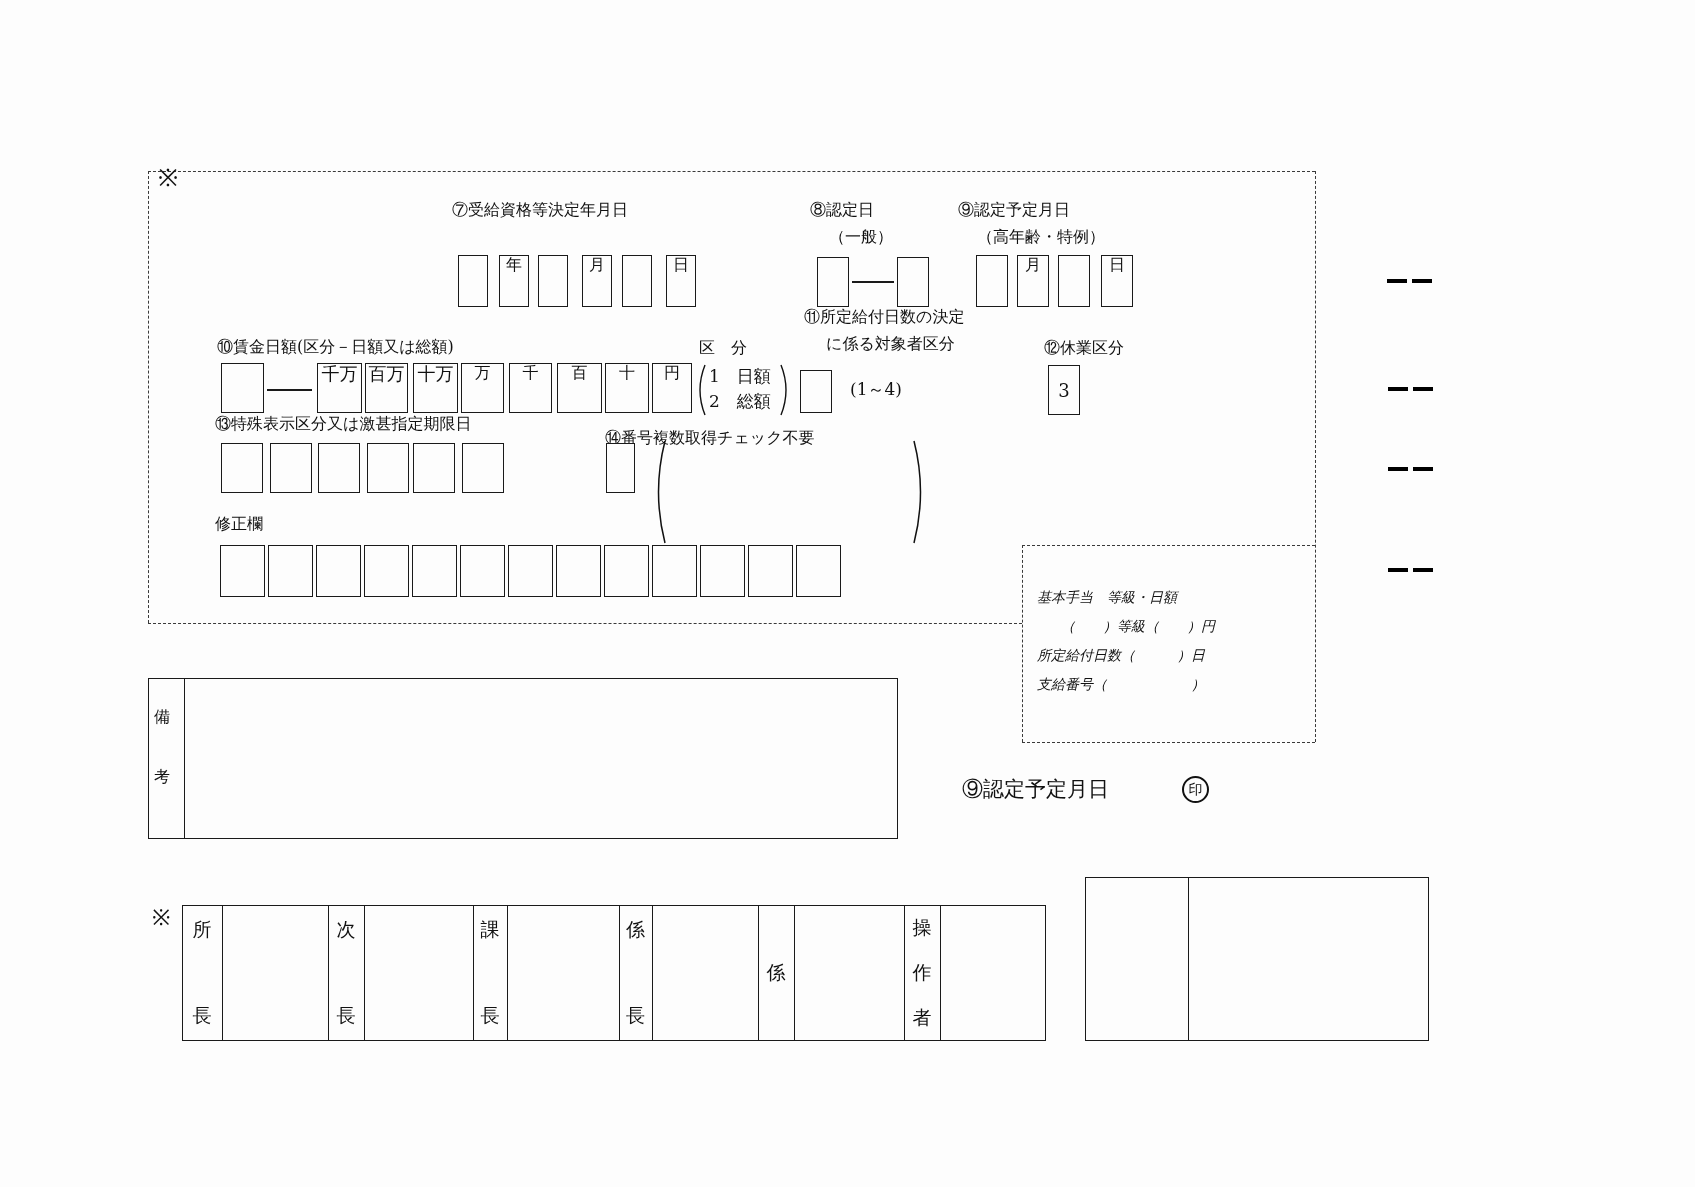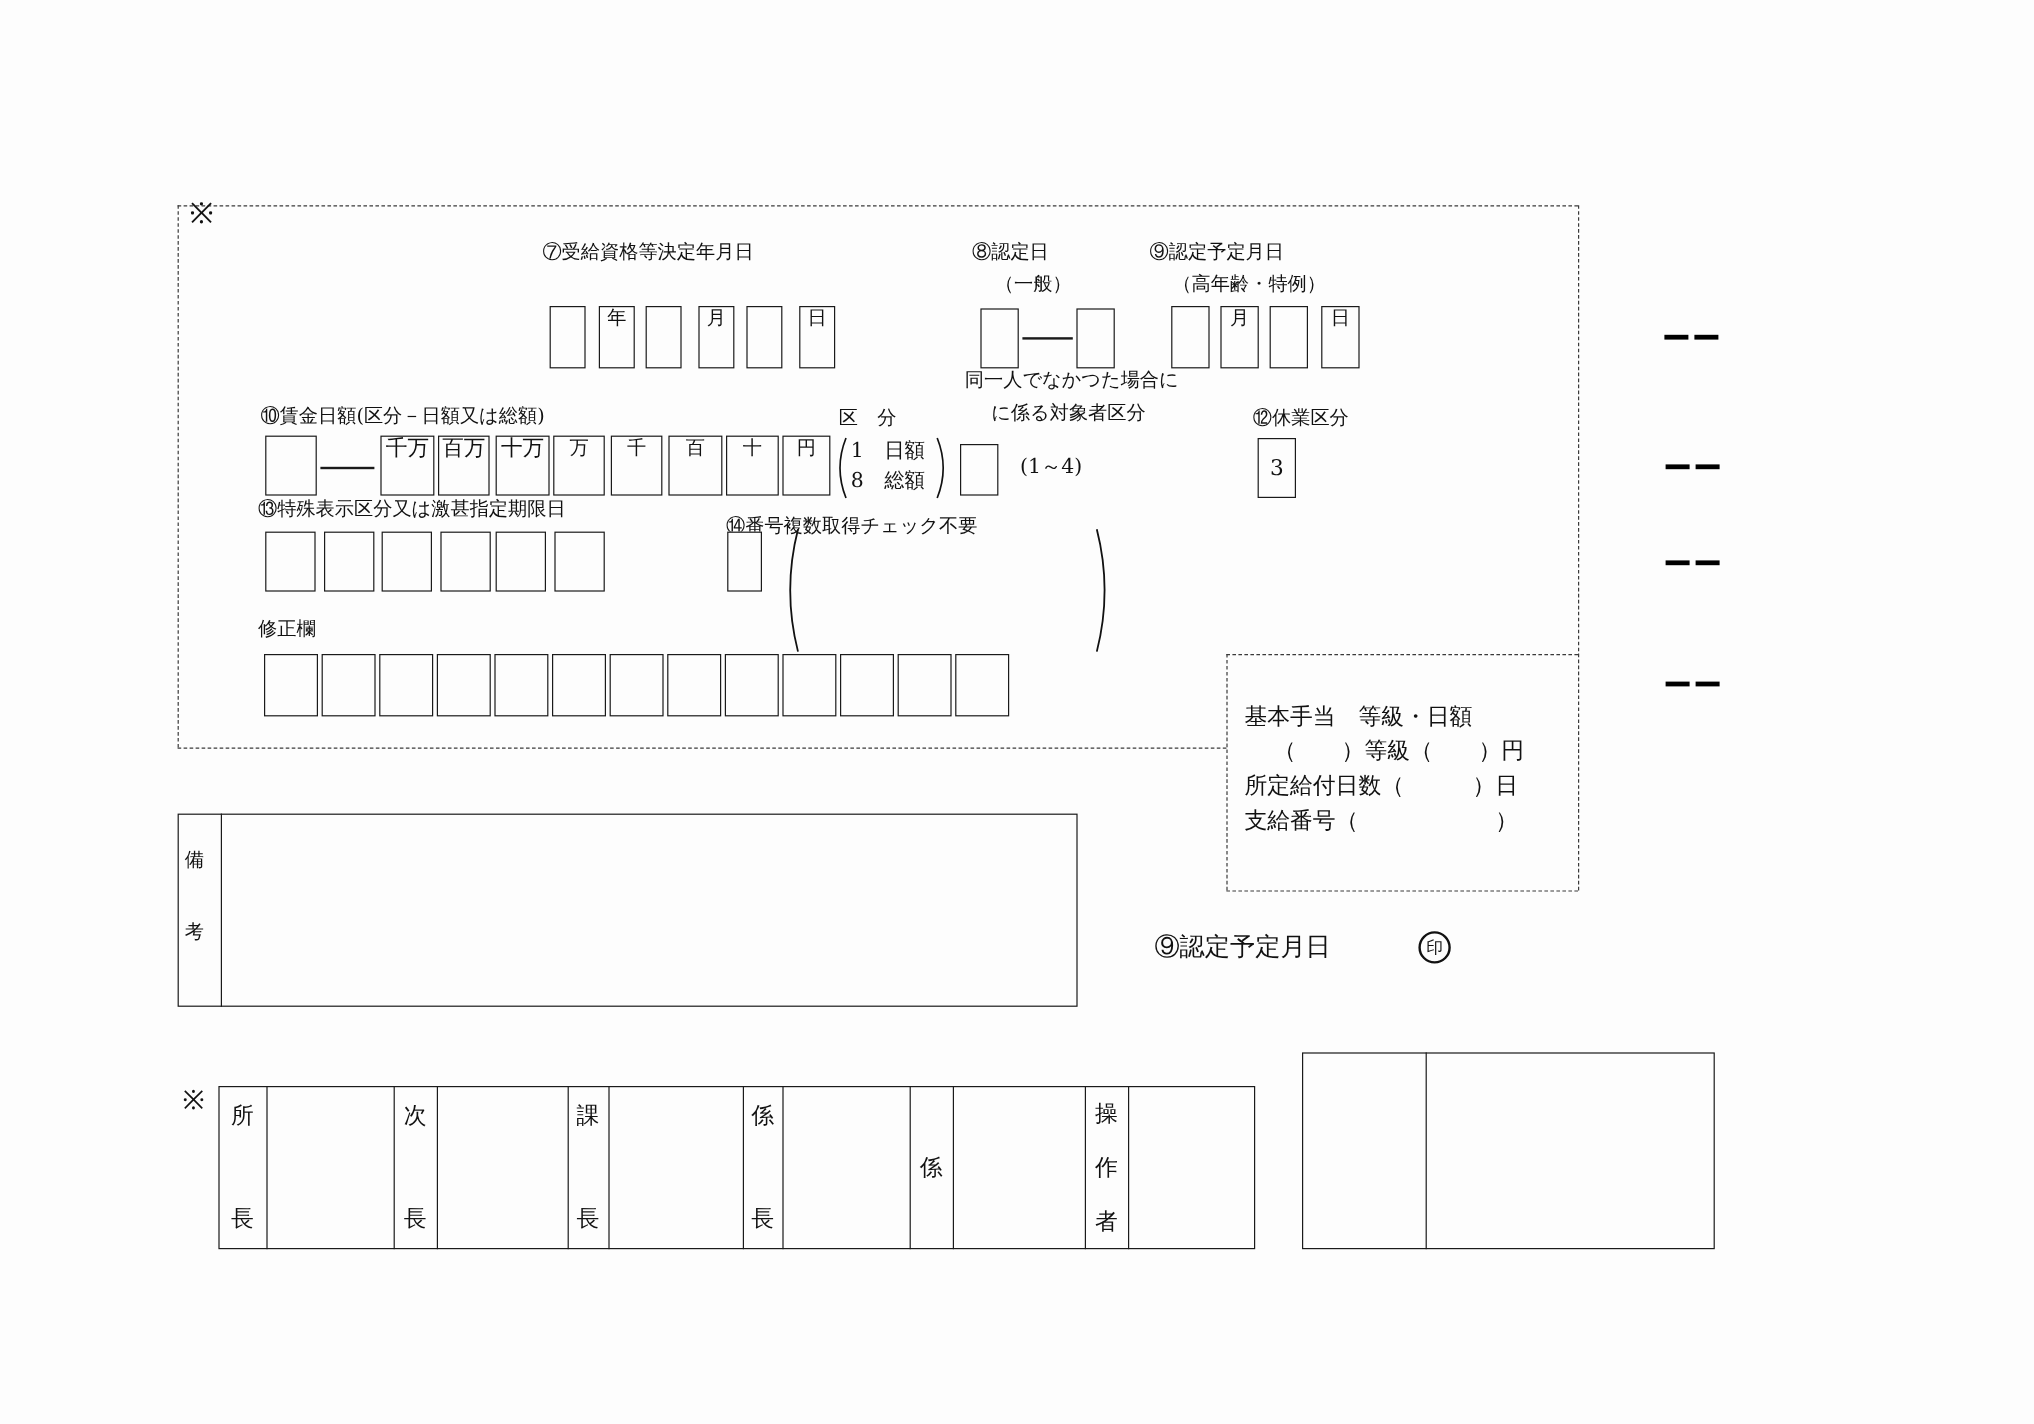--- a/index.html
+++ b/index.html
@@ -34,21 +34,21 @@
   .regmark div{width:20px;height:4px;background:#000;}
   .seal{
     position:absolute;width:27px;height:27px;border:2px solid #111;border-radius:50%;
     display:flex;align-items:center;justify-content:center;font-size:14px;box-sizing:border-box;
   }
   .vcol{position:absolute;display:flex;flex-direction:column;align-items:center;
     box-sizing:border-box;font-size:19px;}
   .vcol.between{justify-content:space-between;padding:12px 0;}
   .vcol.center{justify-content:center;}
   .note-line{font-size:18px;line-height:25px;white-space:nowrap;}
-  .benefit-line{font-size:19px;line-height:29px;white-space:nowrap;}
+  .benefit-line{font-size:14px;line-height:29px;white-space:nowrap;font-style:italic;}
   svg.paren{position:absolute;overflow:visible;}
   .receipt-label{
     position:absolute;text-align:center;letter-spacing:8px;
     font-size:20px;line-height:30px;white-space:nowrap;
   }
 </style>
 </head>
 <body>
 
 <div id="canvas">
@@ -105,21 +105,21 @@
   <div class="lbl" style="left:977px;top:228px;">（高年齢・特例）</div>
   <div class="cell" style="left:976px;top:255px;width:32px;height:52px;"></div>
   <div class="cell" style="left:1017px;top:255px;width:32px;height:52px;">
     <span class="unit">月</span>
     </div>
   <div class="cell" style="left:1058px;top:255px;width:32px;height:52px;"></div>
   <div class="cell" style="left:1101px;top:255px;width:32px;height:52px;">
     <span class="unit">日</span>
     </div>
 
-  <div class="lbl" style="left:804px;top:308px;">同一人でなかつた場合に</div>
+  <div class="lbl" style="left:804px;top:308px;">⑪所定給付日数の決定</div>
   <div class="lbl" style="left:826px;top:335px;">に係る対象者区分</div>
 
   <div class="lbl" style="left:217px;top:338px;">⑩賃金日額(区分－日額又は総額)</div>
   <div class="lbl" style="left:699px;top:339px;">区　分</div>
   <div class="lbl" style="left:1044px;top:339px;">⑫休業区分</div>
 
   <div class="cell" style="left:221px;top:363px;width:43px;height:50px;"></div>
   <div class="dash-h" style="left:267px;top:389px;width:45px;"></div>
   <div class="cell" style="left:317px;top:363px;width:45px;height:50px;">
     <span class="unit two">千万</span>
@@ -143,21 +143,21 @@
     <span class="unit">十</span>
     </div>
   <div class="cell" style="left:652px;top:363px;width:40px;height:50px;">
     <span class="unit">円</span>
     </div>
 
   <svg class="paren" style="left:694px;top:364px;" width="12" height="52">
     <path d="M11 1 Q1 26 11 51" stroke="#111" stroke-width="1.4" fill="none"></path>
     </svg>
   <div class="lbl-sm" style="left:709px;top:367px;">1　日額</div>
-  <div class="lbl-sm" style="left:709px;top:392px;">8　総額</div>
+  <div class="lbl-sm" style="left:709px;top:392px;">2　総額</div>
   <svg class="paren" style="left:780px;top:364px;" width="12" height="52">
     <path d="M1 1 Q11 26 1 51" stroke="#111" stroke-width="1.4" fill="none"></path>
     </svg>
 
   <div class="cell" style="left:800px;top:370px;width:32px;height:43px;"></div>
   <div class="lbl-sm" style="left:850px;top:380px;">(1～4)</div>
 
   <div class="cell" style="left:1048px;top:365px;width:32px;height:50px;">
     <span class="val">3</span>
     </div>

